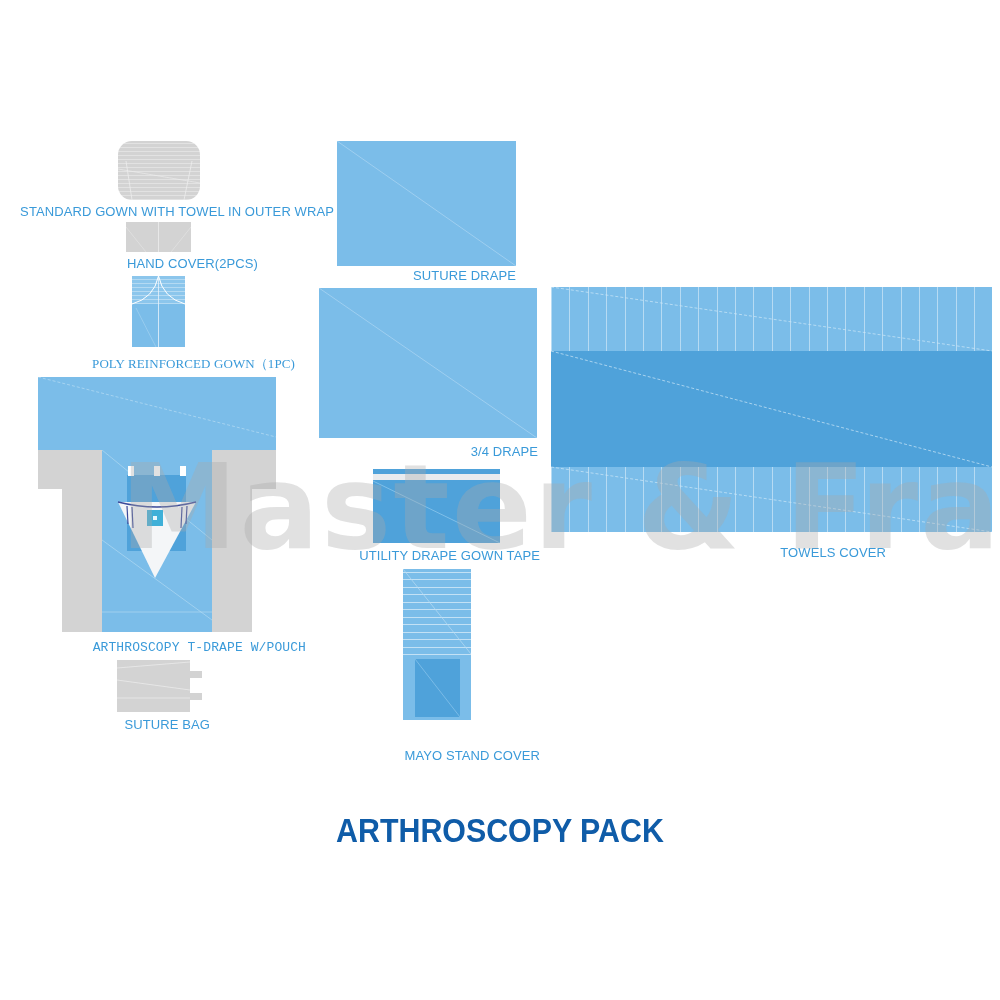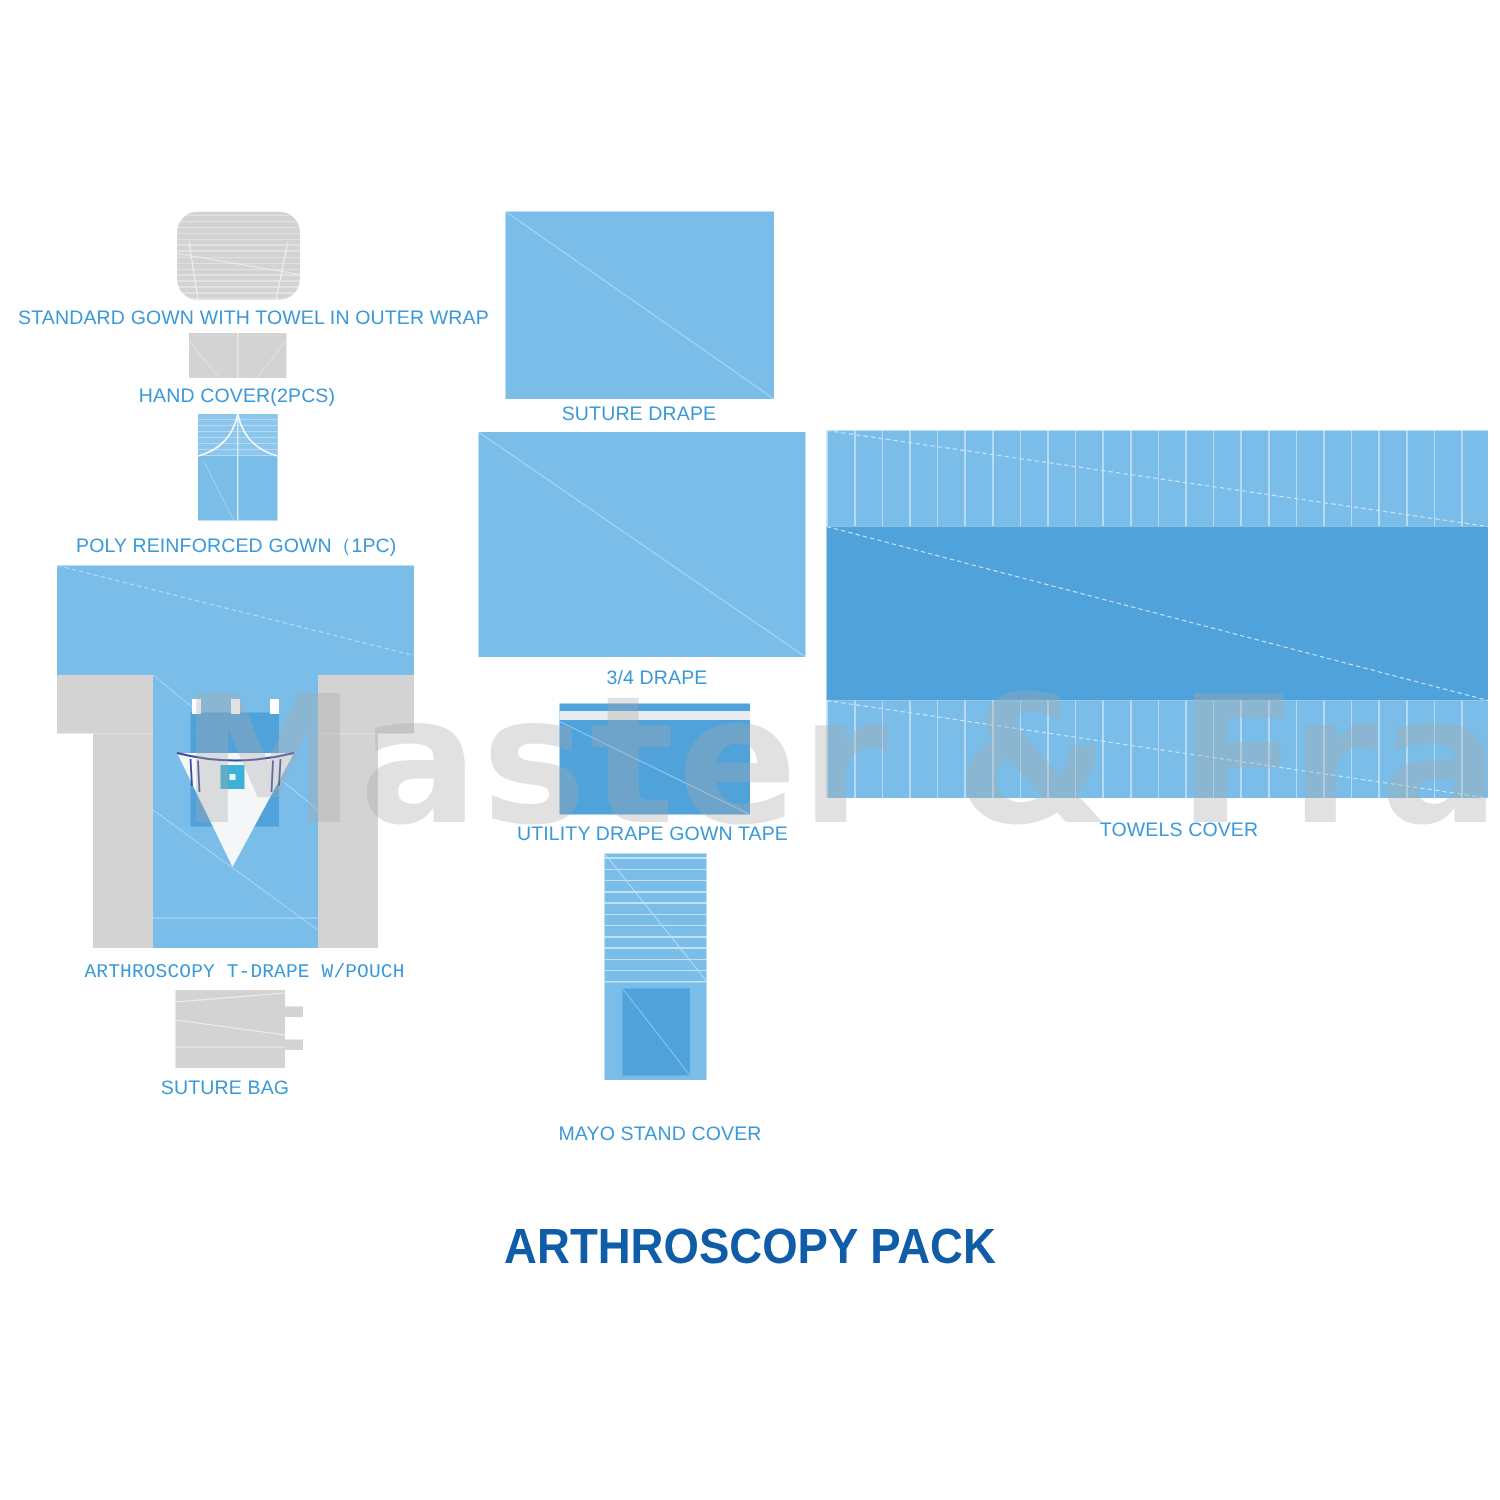--- a/index.html
+++ b/index.html
@@ -1,18 +1,18 @@
 <!DOCTYPE html>
 <html><head>
 <meta charset="utf-8">
 <style>
   html, body { margin:0; padding:0; background:#ffffff; }
   body { width:1000px; height:1000px; position:relative; overflow:hidden; font-family:"Liberation Sans", sans-serif; }
   .abs { position:absolute; }
-  .lbl { position:absolute; color:#3a9ad9; font-size:13px; white-space:nowrap; text-align:center; letter-spacing:0.1px; }
+  .lbl { position:absolute; color:#3a9ad9; font-size:13px; white-space:nowrap; text-align:right; letter-spacing:0.1px; }
   .blue { background:#7bbde9; }
   .dblue { background:#4fa2da; }
   .gray { background:#d3d3d3; }
   .diag { position:absolute; inset:0; overflow:hidden; }
   .diag svg { width:100%; height:100%; display:block; }
   .title { position:absolute; left:0; width:1000px; top:812px; text-align:center; font-weight:bold; font-size:33px; color:#0f5ca8; font-family:"Liberation Sans", sans-serif; transform:scaleX(0.92); }
   .watermark { position:absolute; left:120px; top:438px; font-size:118px; font-weight:bold; color:rgba(170,170,170,0.35); font-family:"DejaVu Sans", sans-serif; white-space:nowrap; transform:rotate(0deg); pointer-events:none; letter-spacing:2px; }
   .stripes-v { background-image: repeating-linear-gradient(90deg, rgba(255,255,255,0.45) 0 1px, transparent 1px 18.4px); }
   .stripes-h { background-image: repeating-linear-gradient(0deg, rgba(255,255,255,0.55) 0 1px, transparent 1px 7.5px); }
   .lines-h { background-image: repeating-linear-gradient(0deg, rgba(255,255,255,0.35) 0 1px, transparent 1px 4px); }
@@ -46,21 +46,21 @@
   <div class="abs lines-h" style="left:0;top:0;width:53px;height:28px;background-color:#8cc6ec;"></div>
   <div class="diag">
       <svg viewBox="0 0 53 71" preserveAspectRatio="none">
         <line x1="26.5" y1="0" x2="26.5" y2="71" stroke="#e8f3fb" stroke-width="0.8"></line>
         <path d="M0 28 Q22 22 26.5 0" fill="none" stroke="#fff" stroke-width="1"></path>
         <path d="M53 28 Q31 22 26.5 0" fill="none" stroke="#fff" stroke-width="1"></path>
         <line x1="4" y1="32" x2="24" y2="71" stroke="#a9d5f1" stroke-width="0.6"></line>
       </svg>
     </div>
 </div>
-<div class="lbl" style="left:20px;top:355px;width:275px;">POLY REINFORCED GOWN（1PC)</div>
+<div class="lbl" style="left:20px;top:355px;width:275px;font-family:Liberation Serif, serif;">POLY REINFORCED GOWN（1PC)</div>
 
 <div>
   <div class="abs blue" style="left:38px;top:377px;width:238px;height:73px;">
     <div class="diag">
         <svg viewBox="0 0 238 73" preserveAspectRatio="none">
           <line x1="0" y1="0" x2="238" y2="60" stroke="#b8ddf4" stroke-width="0.7" stroke-dasharray="3 2"></line>
         </svg>
       </div>
   </div>
   <div class="abs gray" style="left:38px;top:450px;width:64px;height:39px;"></div>

